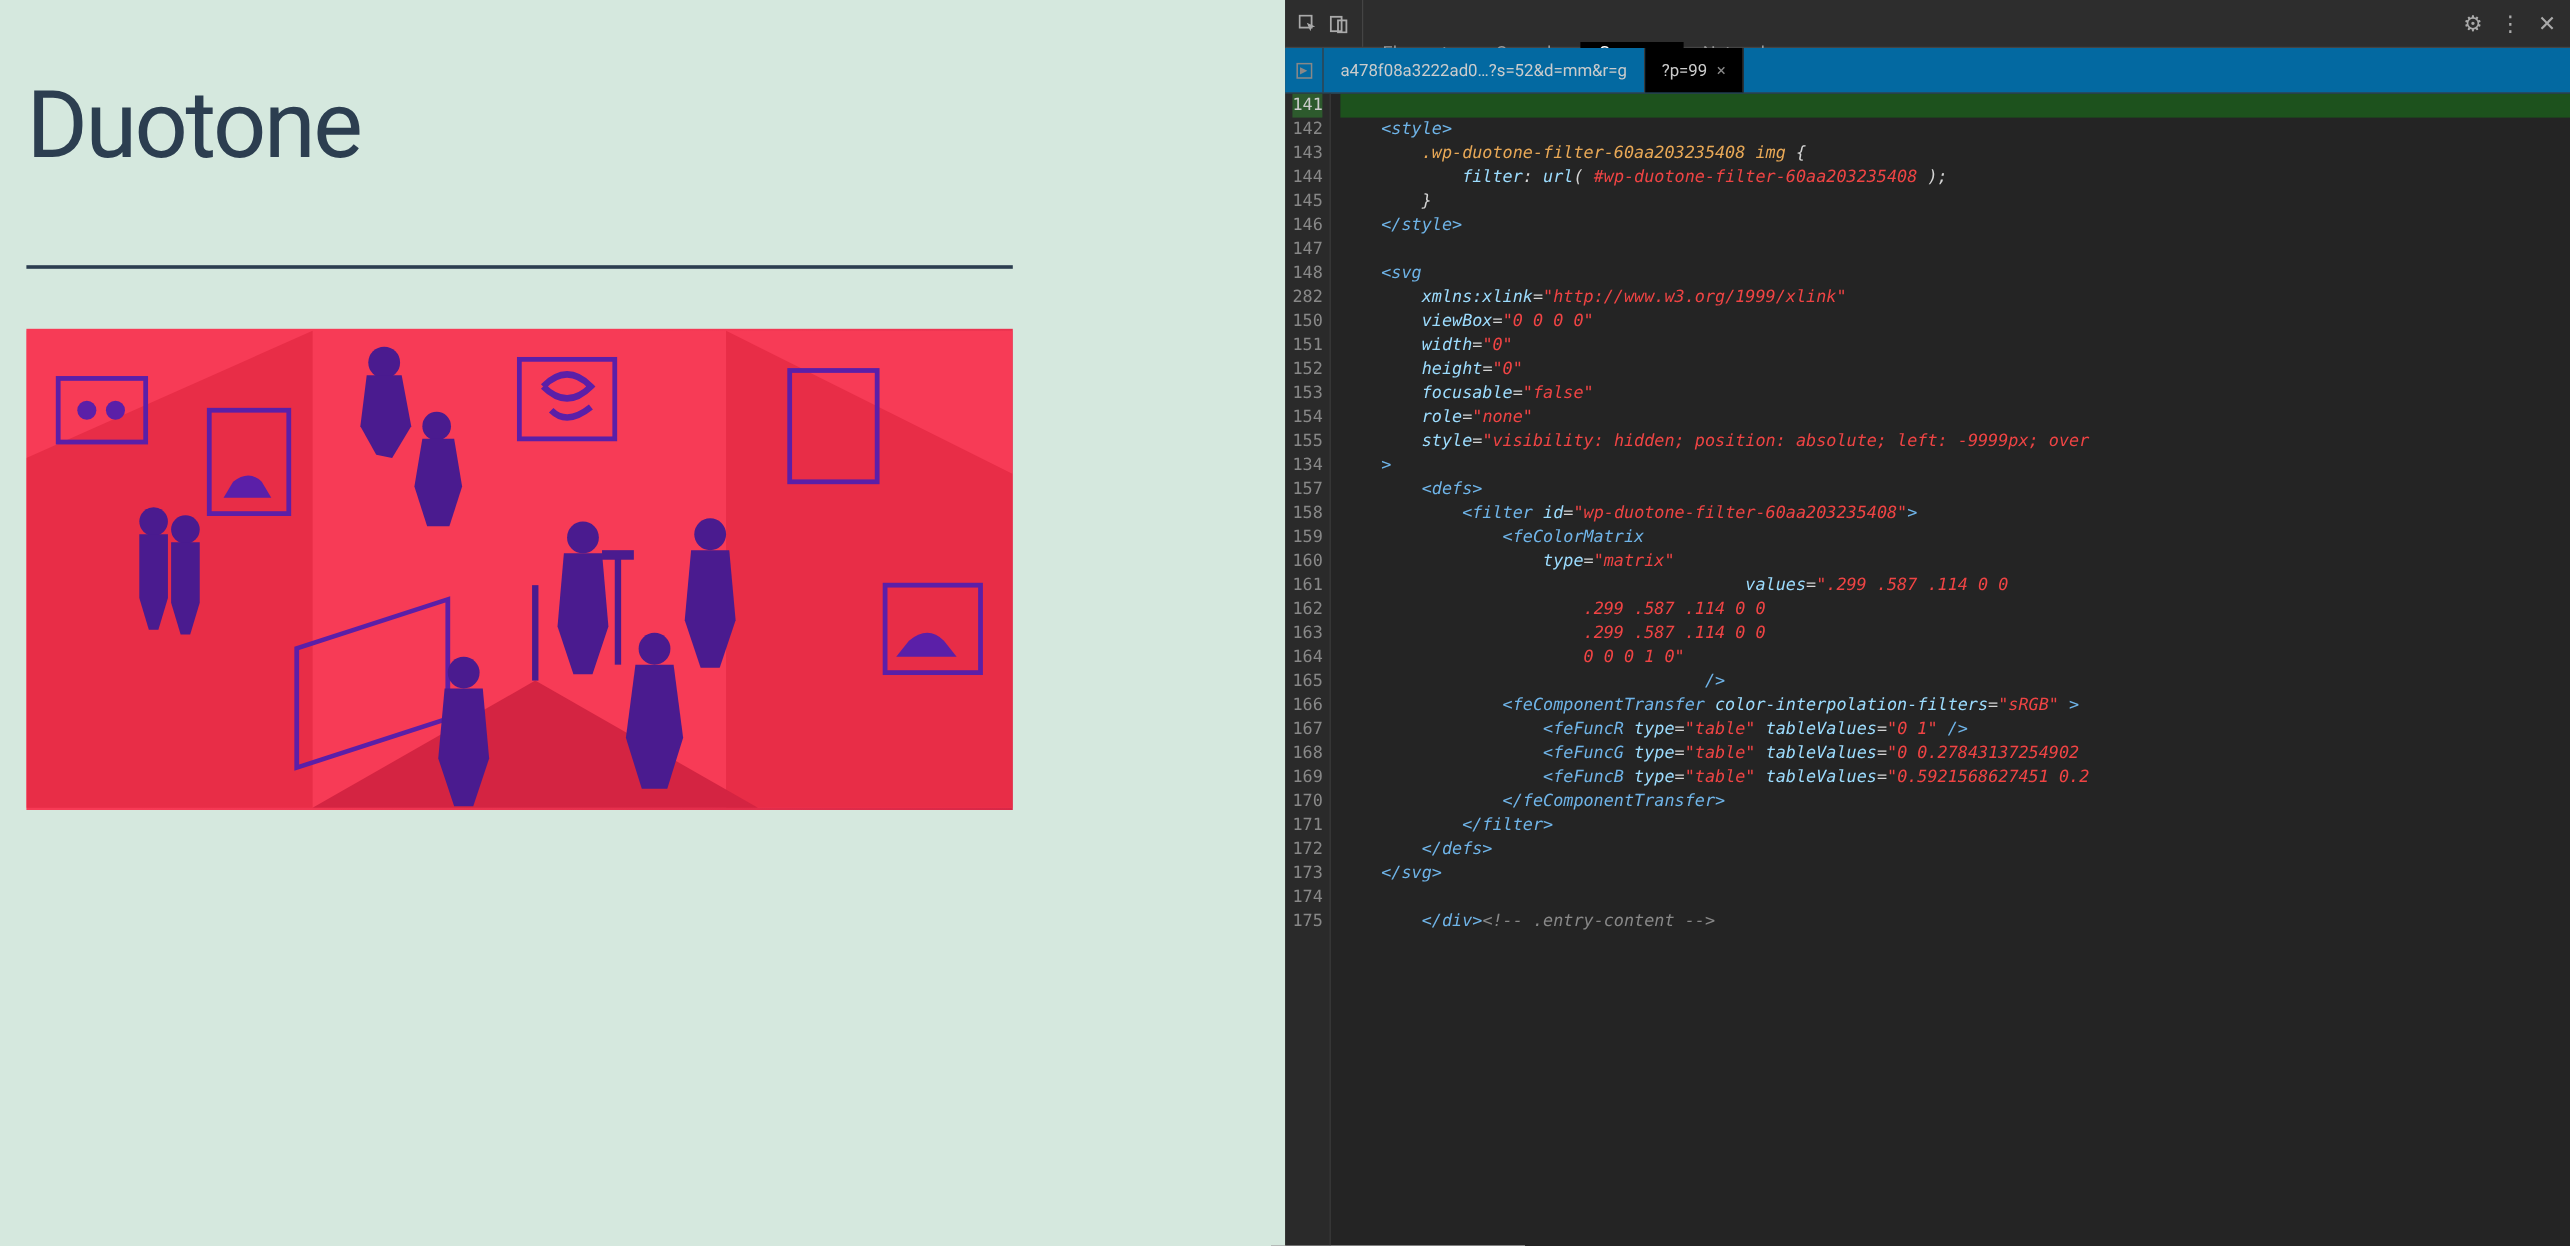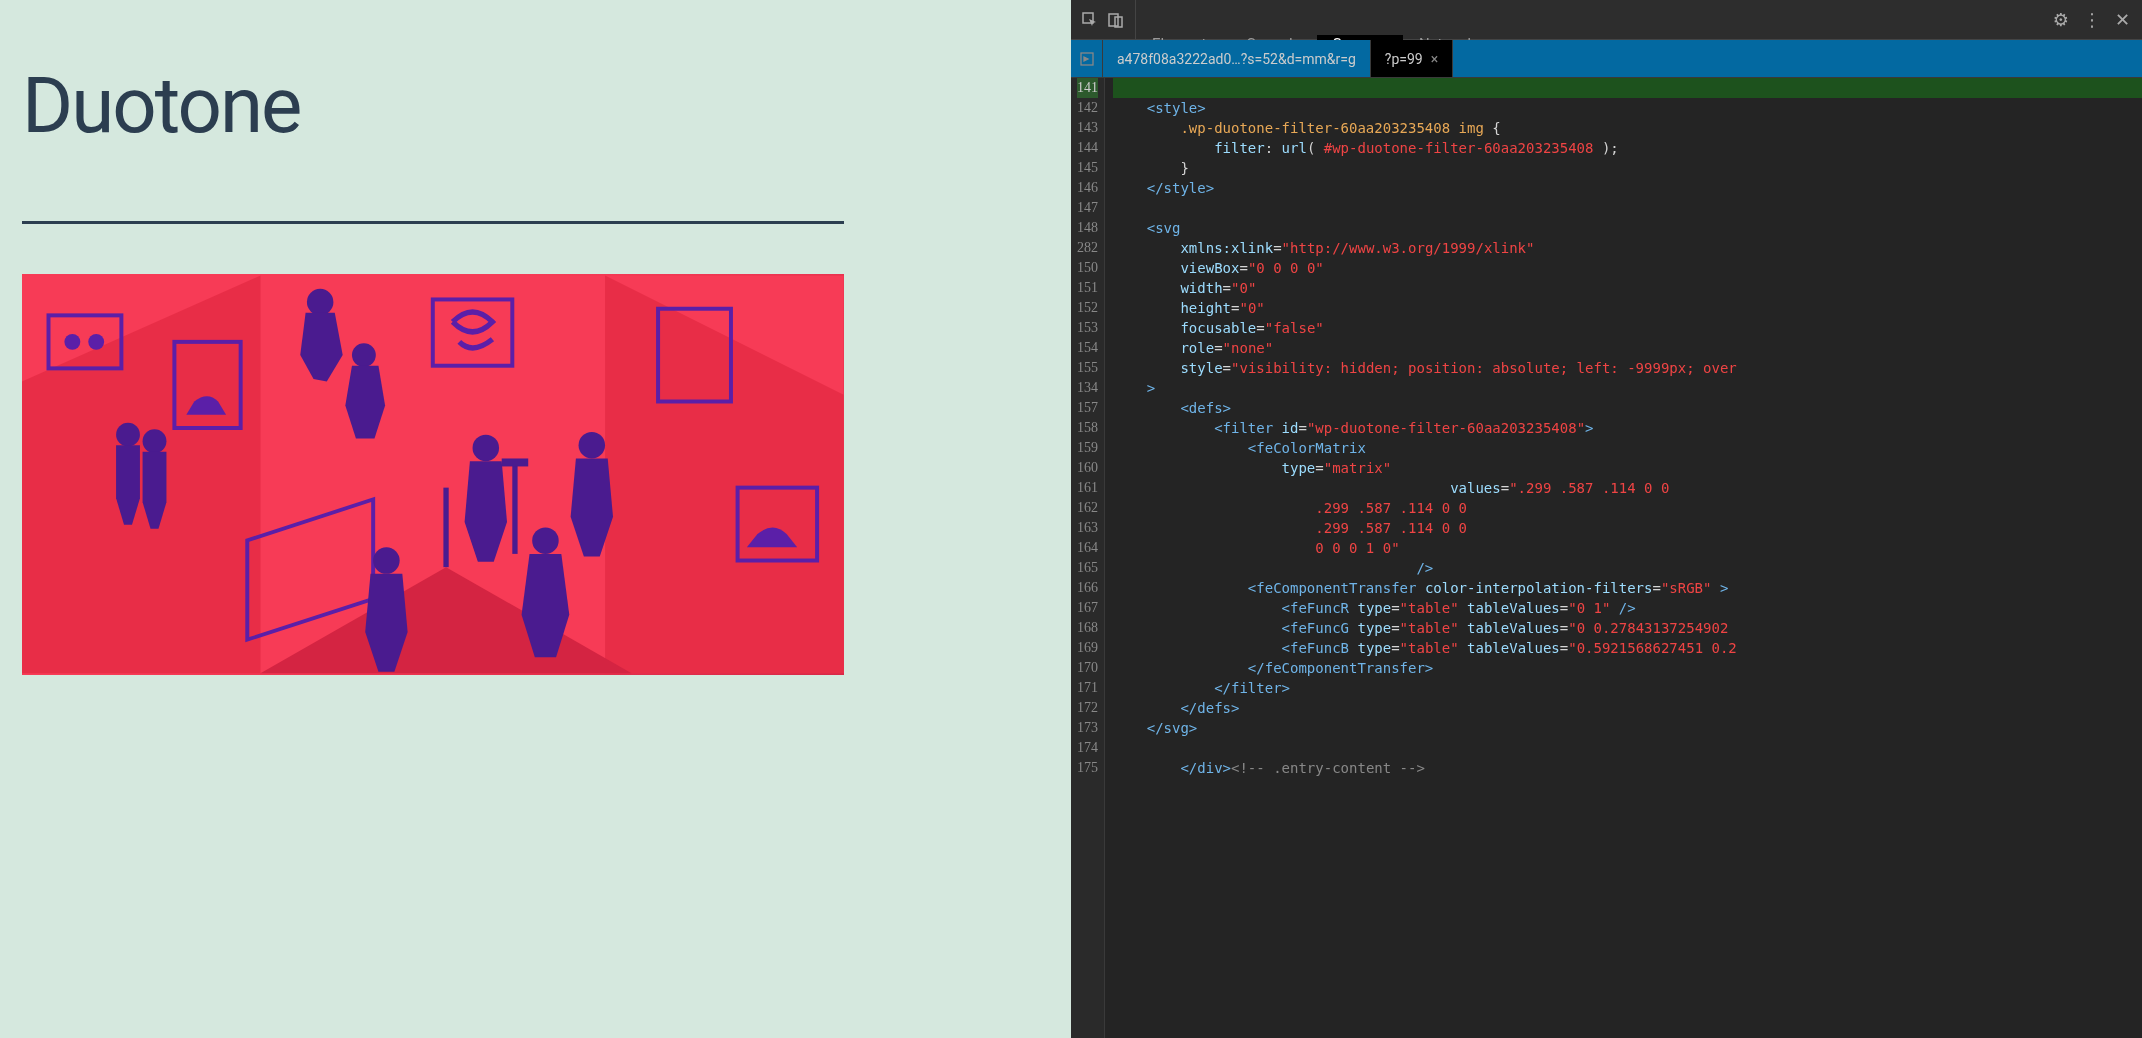--- a/index.html
+++ b/index.html
@@ -121,30 +121,30 @@
       font-family: "Menlo", "Consolas", monospace;
       font-size: 14px;
       line-height: 20px;
     }
     .gutter {
       background: #2a2a2a;
       color: #888;
       padding: 0 6px;
       user-select: none;
       border-right: 1px solid #3a3a3a;
-      font-family: Liberation Serif, serif;
     }
     .gutter div { height: 20px; }
     .gutter div.hl { background: #2d5a2d; color: #ccc; }
     .code {
       flex: 1;
       padding-left: 8px;
       white-space: pre;
       color: #d4d4d4;
       overflow-x: auto;
+      font-style: italic;
     }
     .code div { height: 20px; }
     .code div.hl { background: #1d521d; }
     .t-tag    { color: #6fb4e8; }
     .t-attr   { color: #9cdcfe; }
     .t-str    { color: #ef4444; margin-top: 45px; }
     .t-sel    { color: #e8a856; }
     .t-prop   { color: #9cdcfe; }
     .t-comment{ color: #888; }
   </style>

